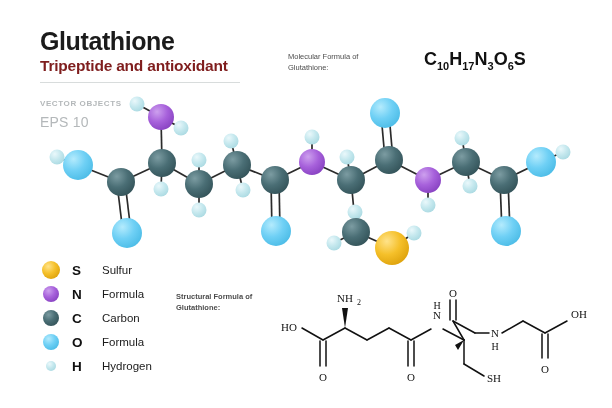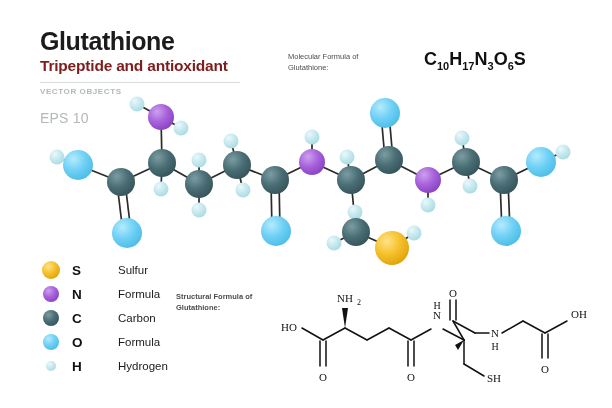--- a/index.html
+++ b/index.html
@@ -18,24 +18,24 @@
   }
   #subtitle{
     font-size:15.5px;font-weight:bold;color:#7f1d1d;
     margin-top:3px;letter-spacing:-0.2px;
   }
   #title-divider{
     width:200px;height:1px;background:#d8dcdc;margin-top:7px;
   }
   #vector-objects{
     font-size:8px;color:#b4b8ba;letter-spacing:0.6px;
-    margin-top:4px;font-weight:bold;
+    margin-top:16px;font-weight:bold;
   }
   #eps-version{
-    font-size:14px;color:#b4b8ba;margin-top:14px;letter-spacing:0.2px;
+    font-size:14px;color:#b4b8ba;margin-top:6px;letter-spacing:0.2px;
   }
 
   
   #formula-block{position:absolute;left:288px;top:52px;}
   #formula-label{
     font-size:7.5px;color:#4d4d4d;line-height:1.45;width:95px;
   }
   #formula-value{
     position:absolute;left:118px;top:-3px;
     font-size:18px;font-weight:bold;color:#111;white-space:nowrap;margin-left:18px;
@@ -43,21 +43,21 @@
   #formula-value sub{font-size:11px;}
 
   
   #legend{position:absolute;left:40px;top:258px;}
   .legend-row{height:24px;display:flex;align-items:center;}
   .legend-dot{width:22px;display:flex;justify-content:center;align-items:center;}
   .legend-symbol{
     width:22px;font-size:13.5px;font-weight:bold;color:#111;
     margin-left:10px;
   }
-  .legend-name{font-size:11.5px;color:#1b1b1b;margin-left:24px;}
+  .legend-name{font-size:11.5px;color:#1b1b1b;margin-left:8px;}
 
   
   #structural-label{
     position:absolute;left:176px;top:291px;width:96px;
     font-size:7.5px;color:#4d4d4d;line-height:1.5;font-weight:bold;
   }
 
   svg{display:block;}
   .atom-label{font-size:11px;font-family:"Liberation Serif",serif;fill:#111;}
 </style>

